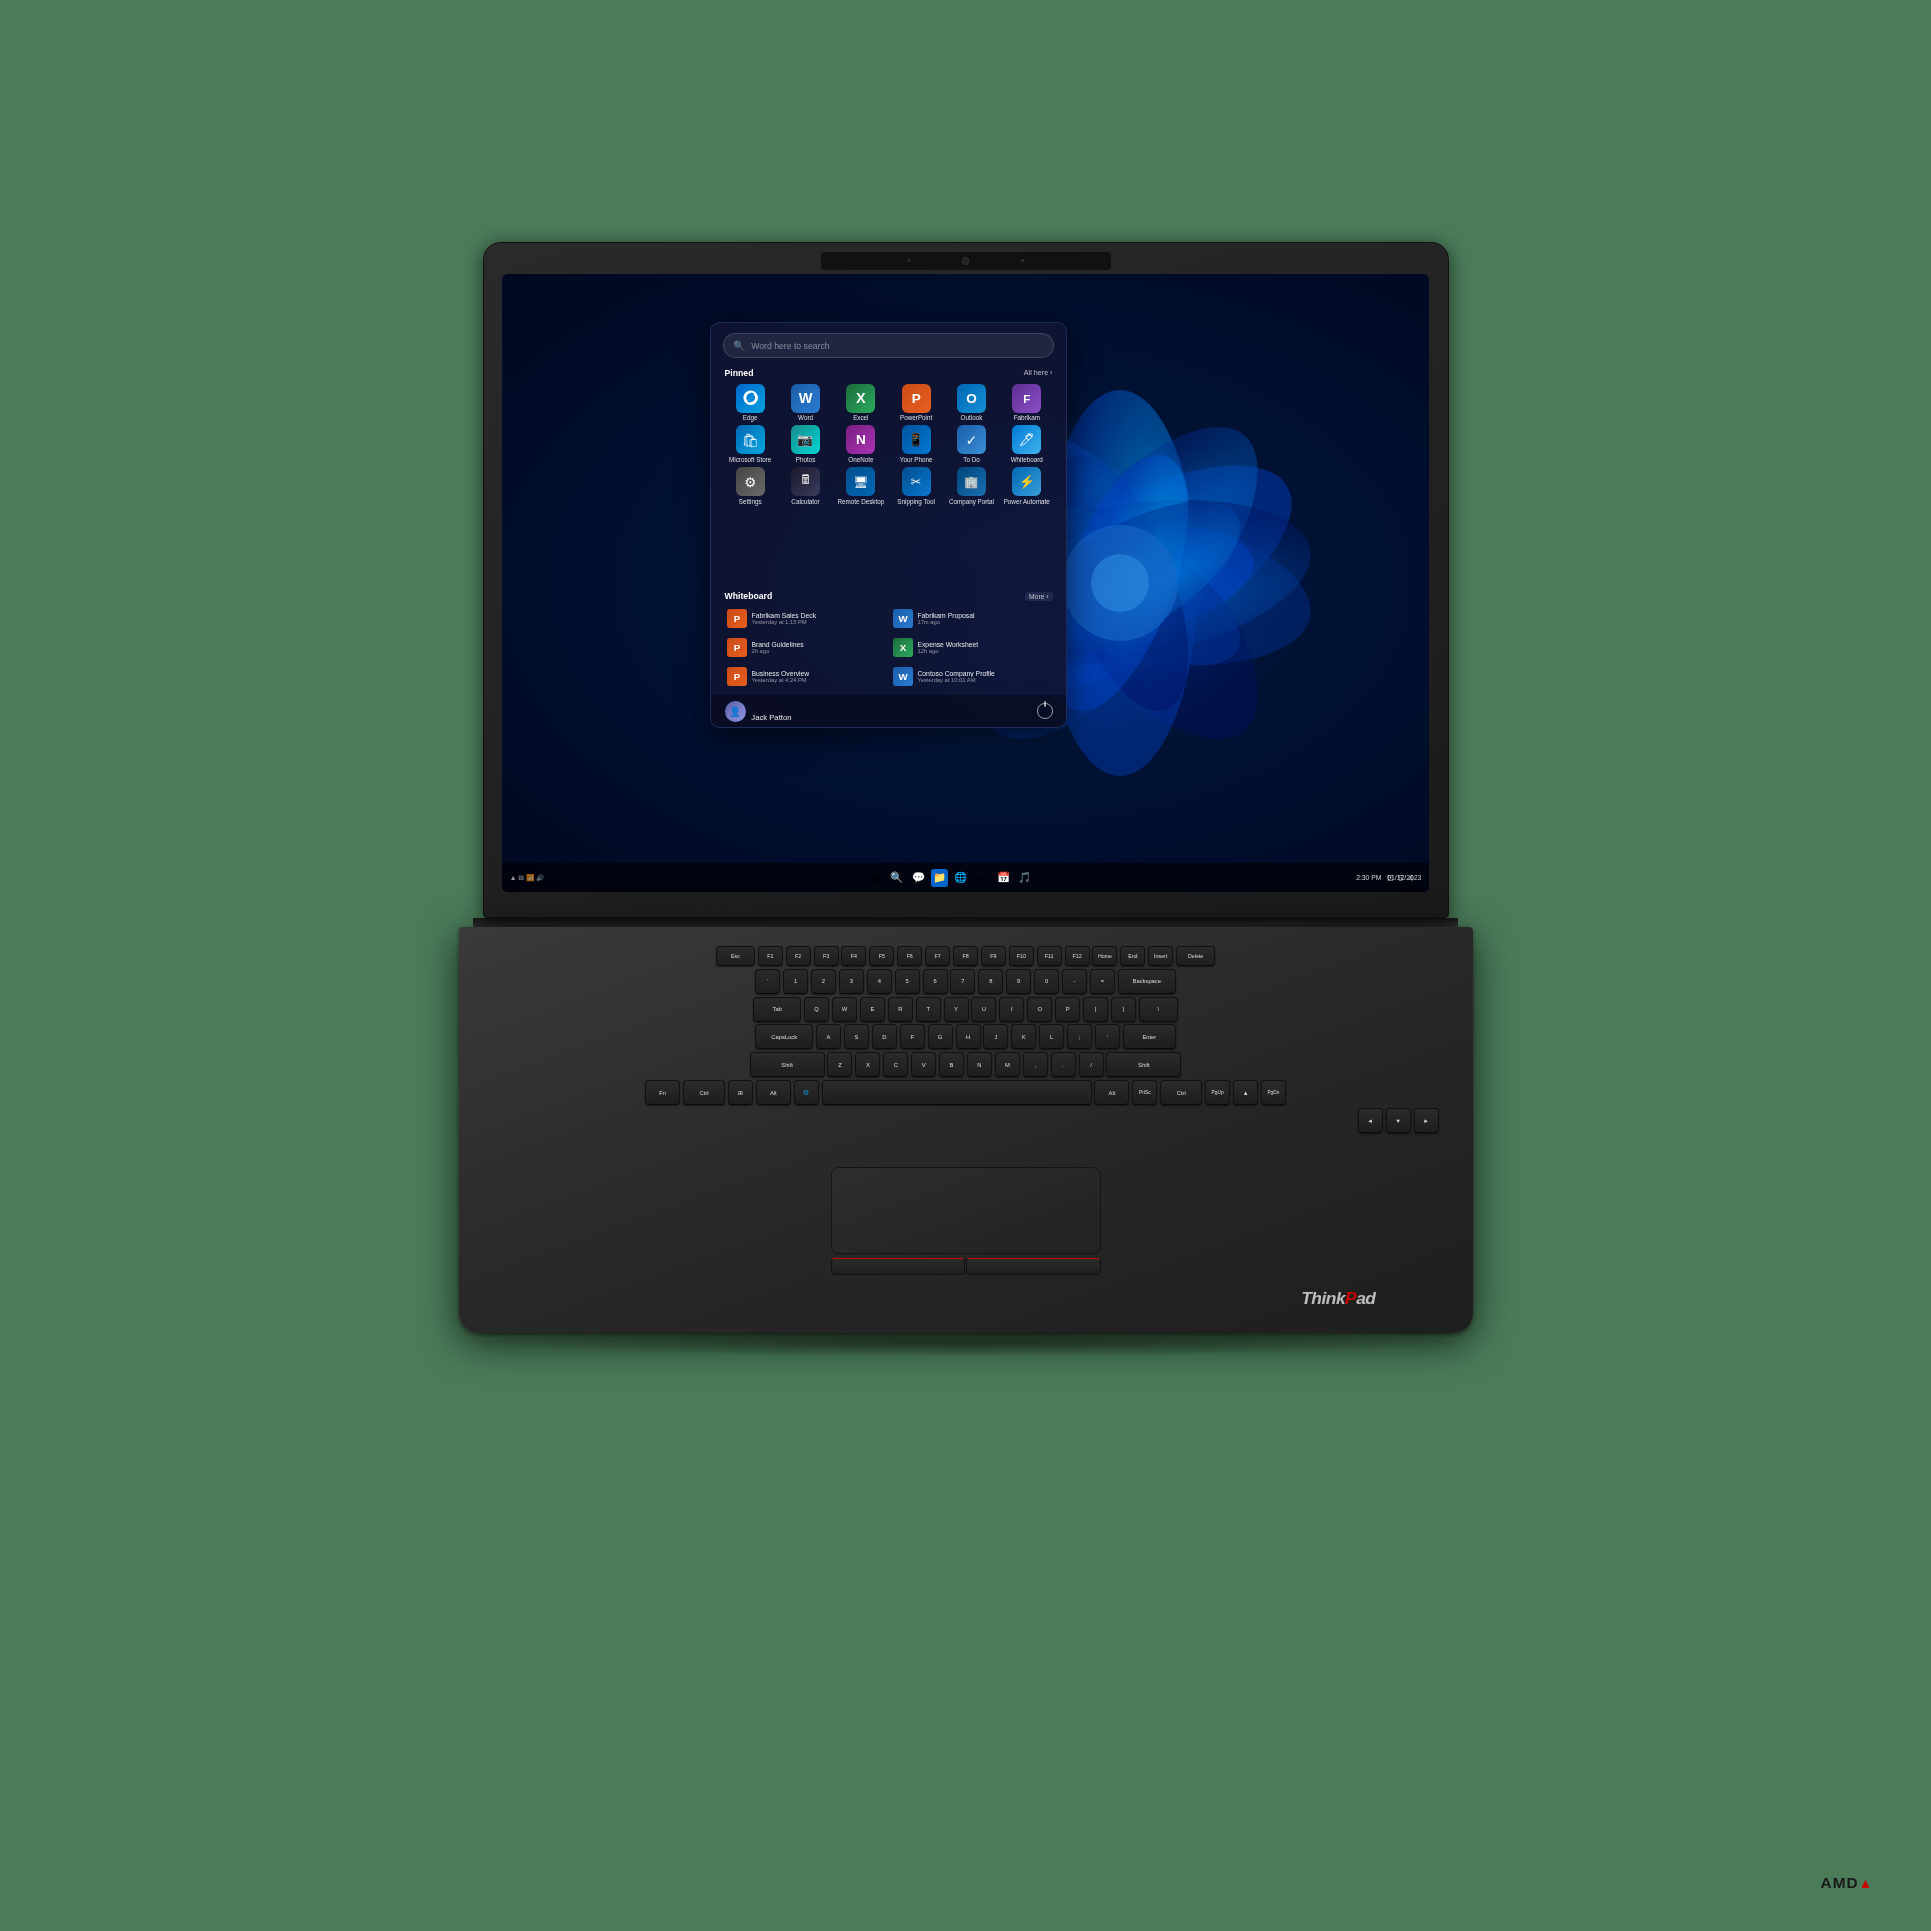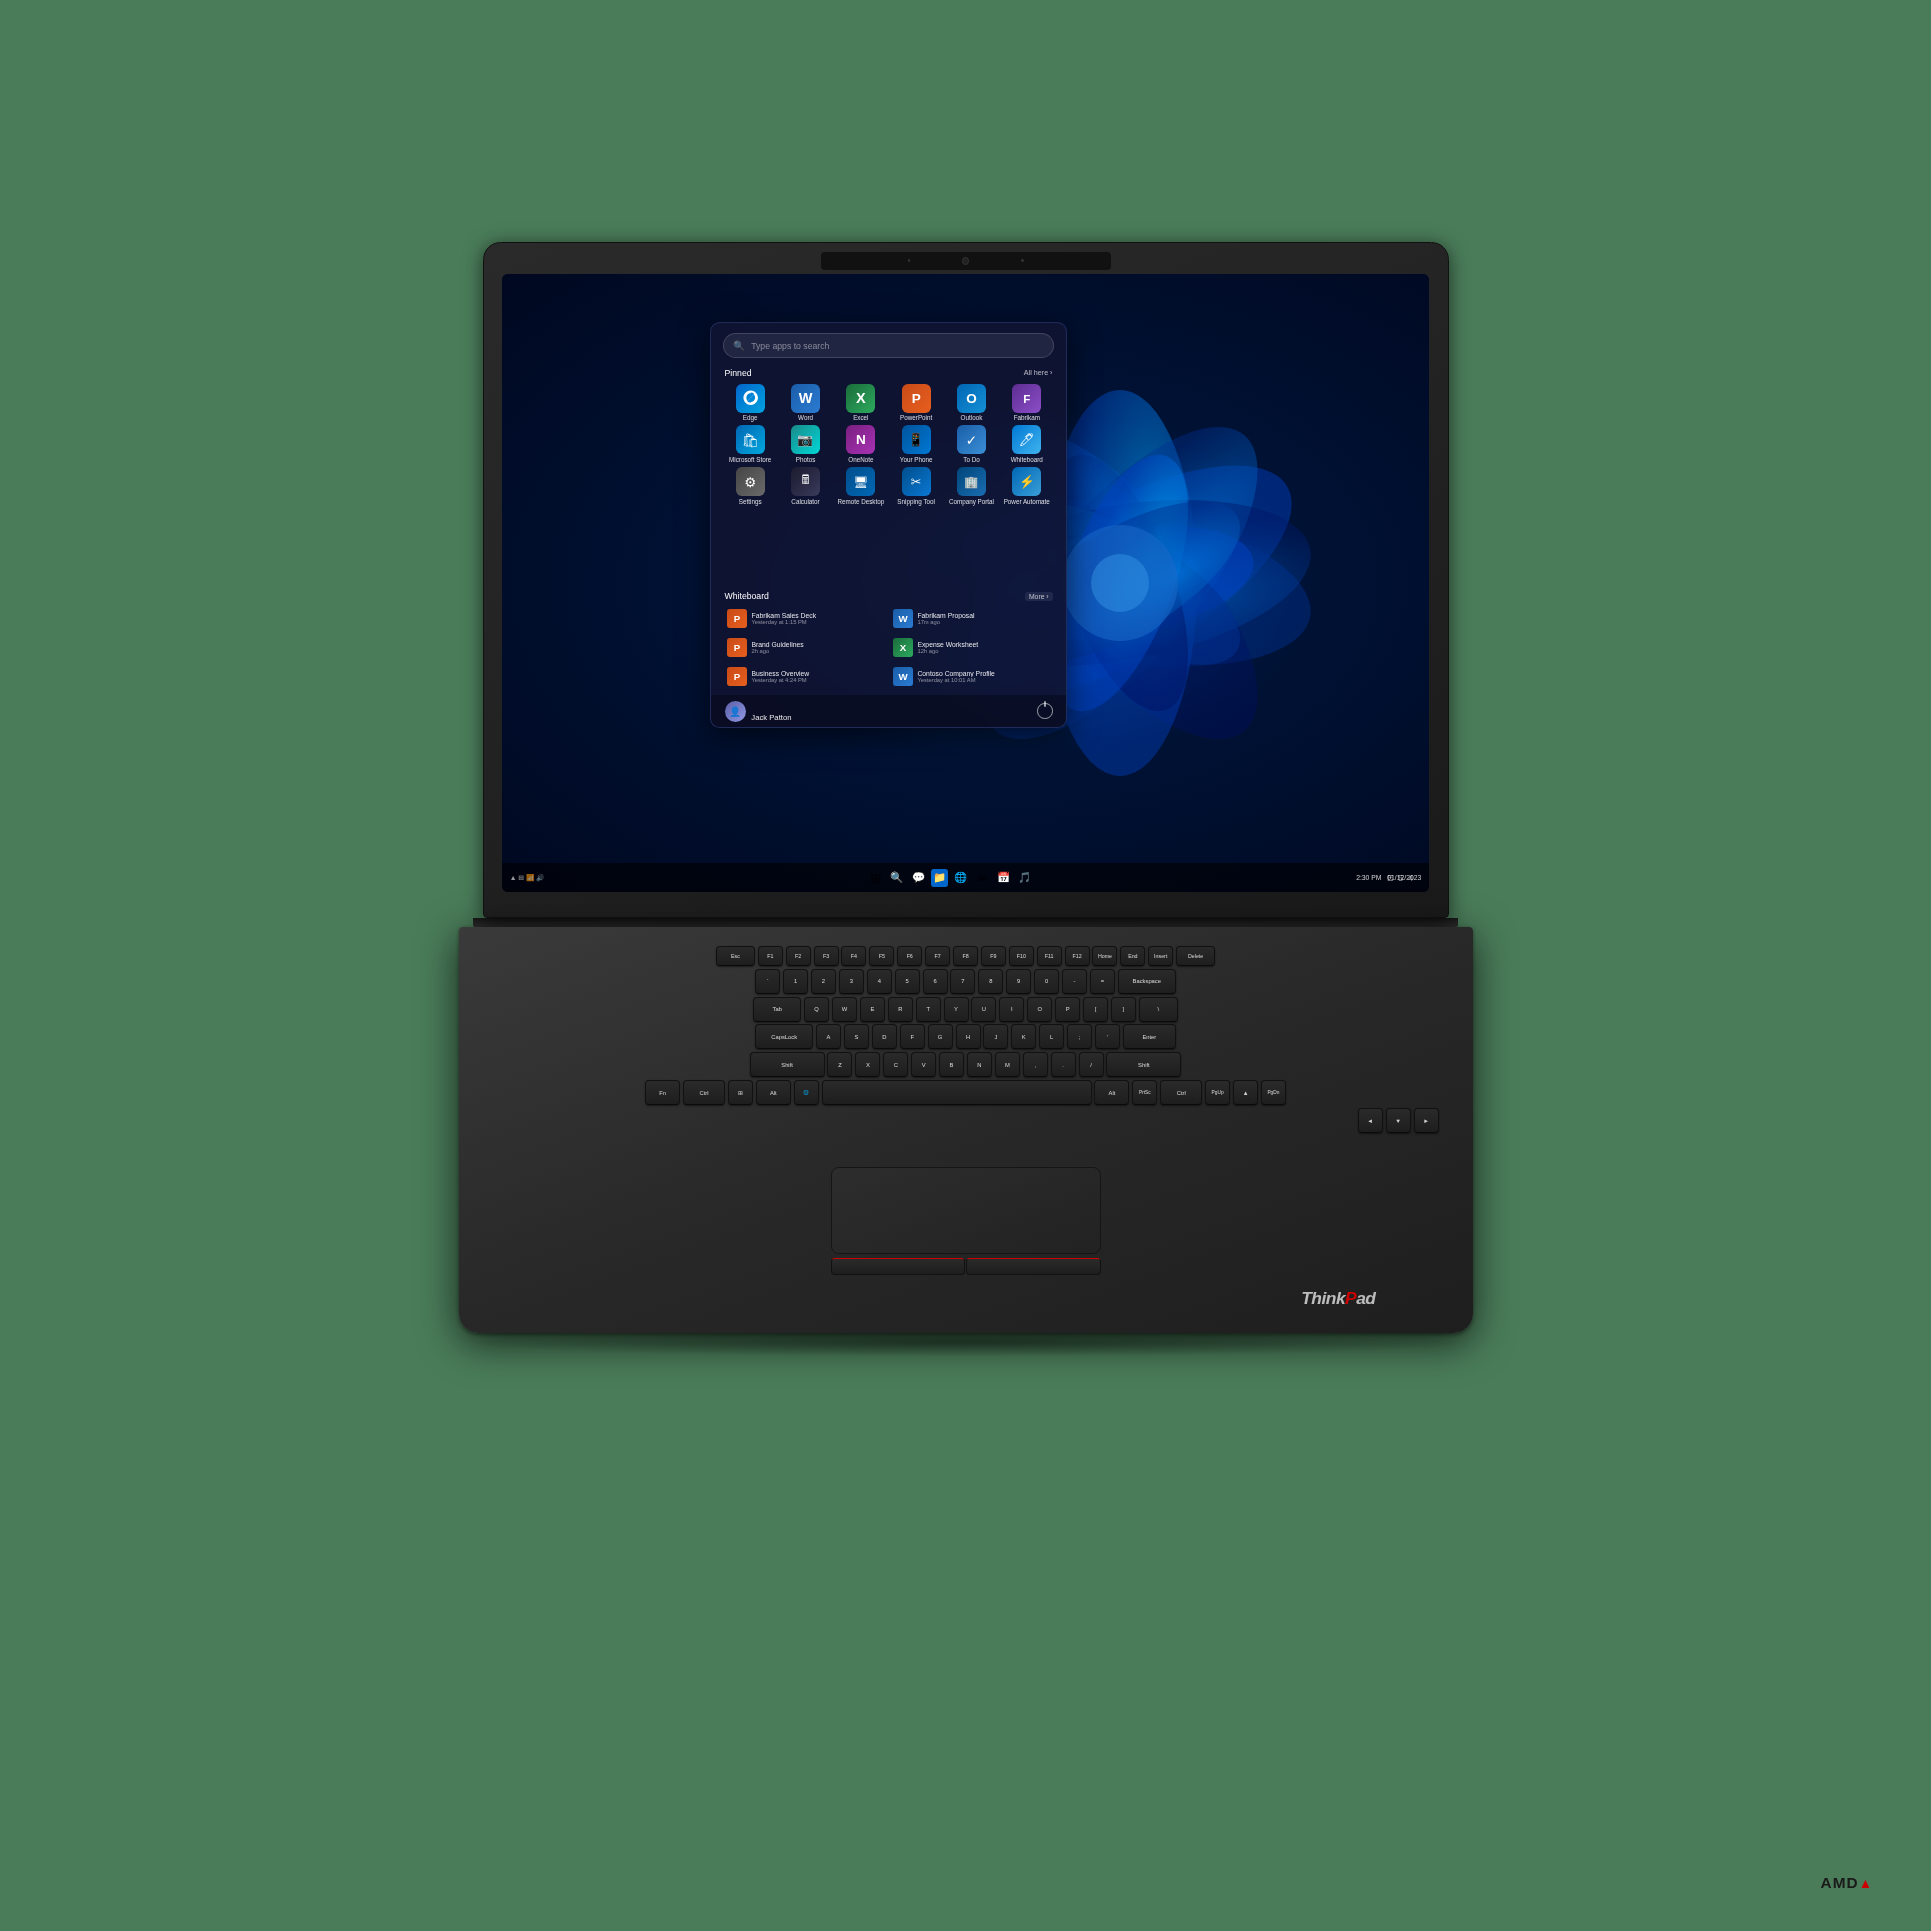--- a/index.html
+++ b/index.html
@@ -131,21 +131,21 @@
     }
     .section-header {
       display: flex;
       justify-content: space-between;
       align-items: center;
       margin-bottom: 5.8px;
     }
     .section-title {
       color: #fff;
       font-size: 8.7px;
-      font-weight: 400;
+      font-weight: 700;
     }
     .all-apps-link {
       color: rgba(255,255,255,0.7);
       font-size: 7.2px;
       display: flex;
       align-items: center;
       gap: 1.9px;
     }
 
     .app-grid {
@@ -513,21 +513,21 @@
           <ellipse cx="260" cy="290" rx="140" ry="55" fill="url(#g2)" transform="rotate(150 260 290)" opacity="0.75"></ellipse>
 
           <circle cx="260" cy="290" r="60" fill="#1a6fd4" opacity="0.6"></circle>
           <circle cx="260" cy="290" r="30" fill="#3a9ff4" opacity="0.5"></circle>
         </svg>
 
         <div class="start-menu">
 
           <div class="search-bar">
             <span class="search-icon-sm">🔍</span>
-            <span class="search-placeholder">Type apps to search</span>
+            <span class="search-placeholder">Word here to search</span>
           </div>
 
           <div class="pinned-section">
             <div class="section-header">
               <span class="section-title">Pinned</span>
               <span class="all-apps-link">
                 <span>All here</span>
                 <span>›</span>
               </span>
             </div>

